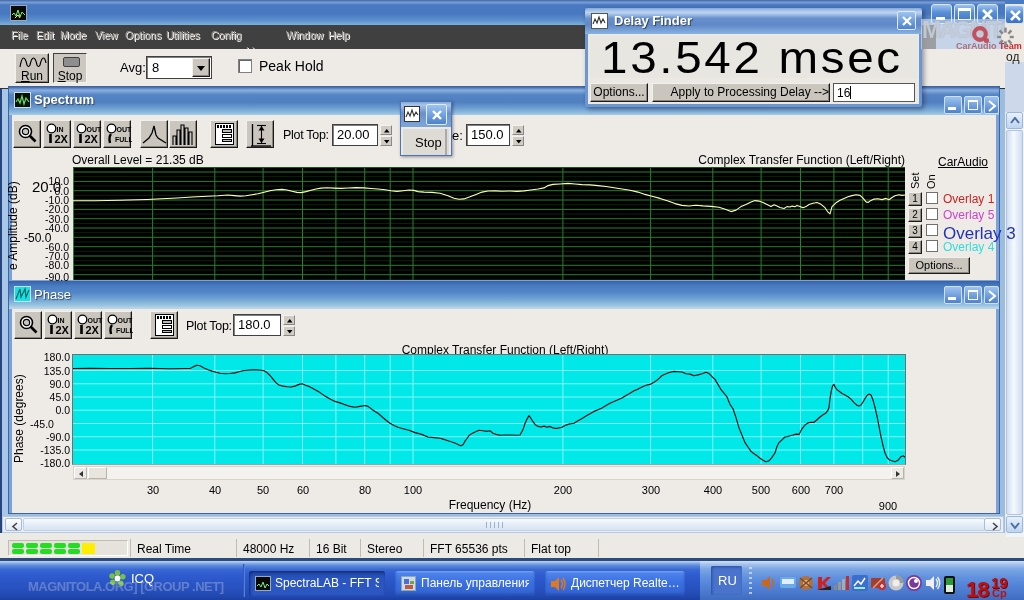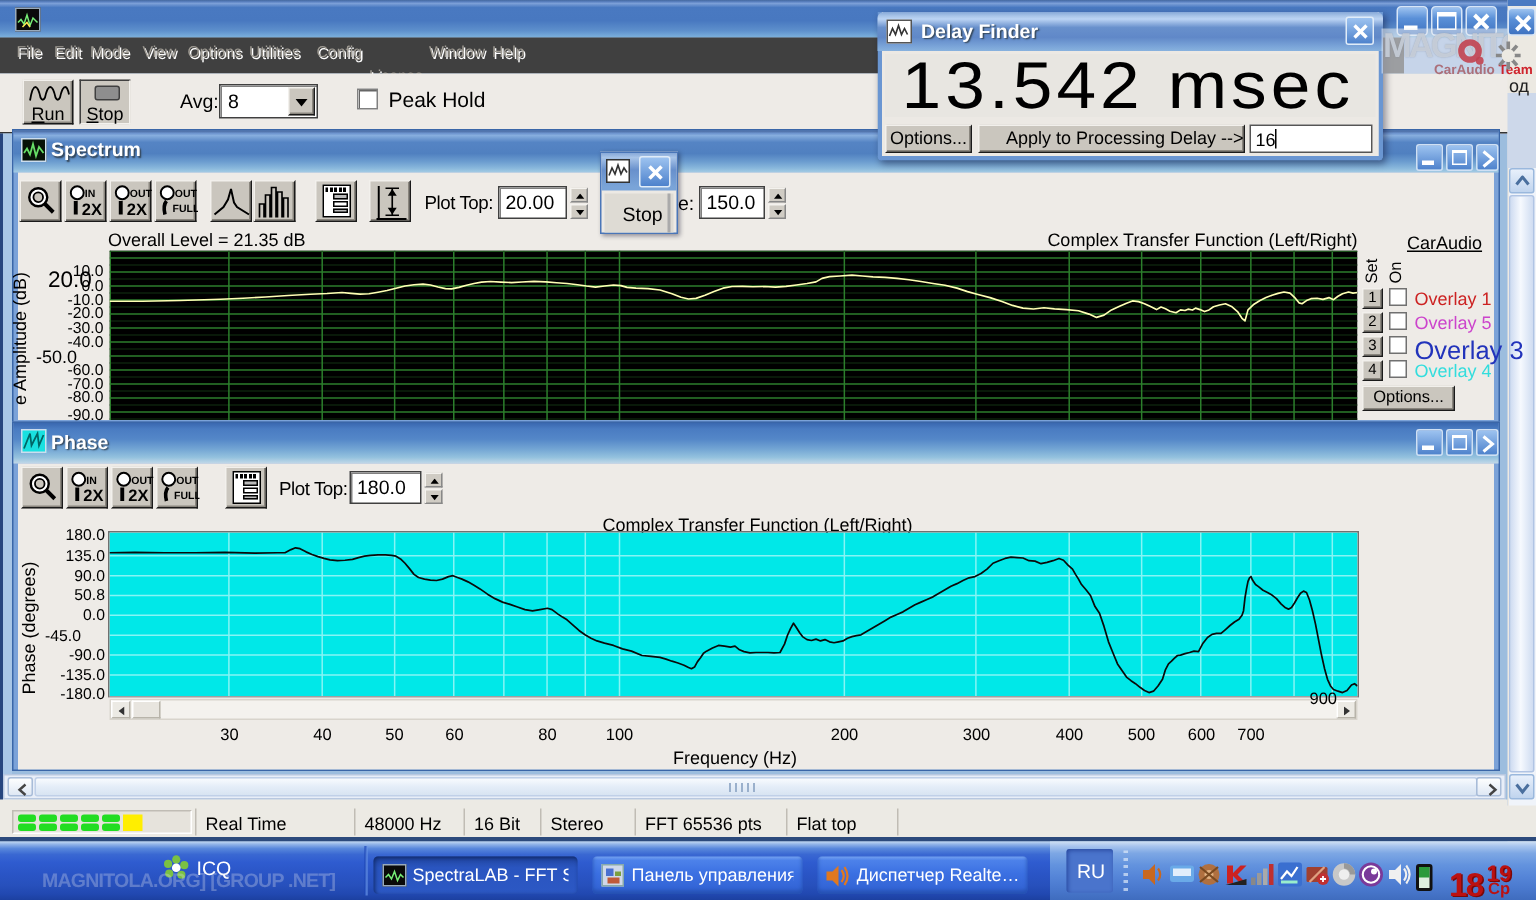--- a/index.html
+++ b/index.html
@@ -288,21 +288,21 @@
 <div class="abs" style="left:943px;top:224px;font-size:17px;color:#2233bb;">Overlay 3</div>
 <div class="abs btn3d" style="left:908px;top:240px;width:14px;height:14px;font-size:10px;text-align:center;line-height:12px;">4</div>
 <div class="abs" style="left:926px;top:240px;width:12px;height:12px;background:#fff;border:1px solid #707070;"></div>
 <div class="abs" style="left:943px;top:240px;font-size:12px;color:#33dddd;">Overlay 4</div>
 <div class="abs btn3d" style="left:908px;top:257px;width:62px;height:17px;font-size:11px;text-align:center;line-height:15px;">Options...</div>
 <div class="abs" style="left:8px;top:281px;width:992px;height:233px;background:#7ba2d8;border:1px solid #3a66a8;"></div>
 <div class="abs" style="left:9px;top:282px;width:990px;height:27px;background:linear-gradient(180deg,#3a68b0 0%,#4a7cc2 15%,#5487c8 40%,#74a6d4 65%,#94c2de 85%,#c2d8e8 100%);">
     <div class="abs" style="left:5px;top:4px;width:17px;height:16px;background:#19e0e0;border:1px solid #cde;"><svg width="15" height="14" viewBox="0 0 15 14">
         <polyline points="1,12 5,2 6,10 10,2 11,10 14,3" fill="none" stroke="#066" stroke-width="1.2"></polyline>
       </svg></div>
-    <div class="abs" style="left:25px;top:5px;font-size:13px;font-weight:bold;color:#fff;text-shadow:1px 1px 1px #345;">Phase</div>
+    <div class="abs" style="left:25px;top:5px;font-size:13px;font-weight:normal;color:#fff;text-shadow:1px 1px 1px #345;">Phase</div>
   </div>
 <div class="abs" style="left:944px;top:286px;width:18px;height:18px;background:linear-gradient(180deg,#9dc3f0,#4e82cc);border:1px solid #cfe0f4;border-radius:2px;">
     <div class="abs" style="left:3px;bottom:3px;width:8px;height:3px;background:#fff;"></div>
   </div>
 <div class="abs" style="left:964px;top:286px;width:18px;height:18px;background:linear-gradient(180deg,#9dc3f0,#4e82cc);border:1px solid #cfe0f4;border-radius:2px;">
     <div class="abs" style="left:3px;top:3px;right:3px;bottom:3px;border:1px solid #fff;border-top-width:2px;"></div>
   </div>
 <div class="abs" style="left:984px;top:286px;width:15px;height:18px;background:linear-gradient(180deg,#9dc3f0,#4e82cc);border:1px solid #cfe0f4;border-radius:2px;">
     <svg class="abs" style="left:2px;top:3px" width="10" height="12">
       <polyline points="2,1 8,6 2,11" fill="none" stroke="#fff" stroke-width="2"></polyline>
@@ -359,21 +359,21 @@
   </div>
 <div class="abs" style="left:283px;top:326px;width:12px;height:10px;background:#d0ccc4;border:1px solid #888;border-top-color:#f4f2ee;border-left-color:#f4f2ee;">
     <svg class="abs" style="left:2.5px;top:3px" width="6" height="4">
       <polygon points="0,0 5.5,0 2.75,3.5" fill="#000"></polygon>
     </svg>
   </div>
 <div class="abs" style="left:340px;top:343px;width:330px;text-align:center;font-size:12px;color:#000;">Complex Transfer Function (Left/Right)</div>
 <div class="abs" style="left:30px;top:351px;width:40px;text-align:right;font-size:10.5px;color:#000;">180.0</div>
 <div class="abs" style="left:30px;top:365px;width:40px;text-align:right;font-size:10.5px;color:#000;">135.0</div>
 <div class="abs" style="left:30px;top:378px;width:40px;text-align:right;font-size:10.5px;color:#000;">90.0</div>
-<div class="abs" style="left:30px;top:391px;width:40px;text-align:right;font-size:10.5px;color:#000;">50.8</div>
+<div class="abs" style="left:30px;top:391px;width:40px;text-align:right;font-size:10.5px;color:#000;">45.0</div>
 <div class="abs" style="left:30px;top:404px;width:40px;text-align:right;font-size:10.5px;color:#000;">0.0</div>
 <div class="abs" style="left:30px;top:418px;width:40px;text-align:left;font-size:10.5px;color:#000;">-45.0</div>
 <div class="abs" style="left:30px;top:431px;width:40px;text-align:right;font-size:10.5px;color:#000;">-90.0</div>
 <div class="abs" style="left:30px;top:444px;width:40px;text-align:right;font-size:10.5px;color:#000;">-135.0</div>
 <div class="abs" style="left:30px;top:457px;width:40px;text-align:right;font-size:10.5px;color:#000;">-180.0</div>
 <div class="abs" style="left:12px;top:355px;width:16px;height:110px;overflow:hidden;">
     <div style="position:absolute;left:0px;top:108px;transform:rotate(-90deg);transform-origin:0 0;font-size:12px;white-space:nowrap;color:#000;">Phase (degrees)</div>
   </div>
 <div class="abs" style="left:72px;top:354px;border:1px solid #707070;border-bottom-color:#a0a0a0;">
     <svg width="832" height="109" viewBox="73 355.0 832 109.0" style="display:block">
@@ -422,21 +422,21 @@
 <div class="abs" style="left:248px;top:484px;width:30px;text-align:center;font-size:11px;color:#000;">50</div>
 <div class="abs" style="left:288px;top:484px;width:30px;text-align:center;font-size:11px;color:#000;">60</div>
 <div class="abs" style="left:350px;top:484px;width:30px;text-align:center;font-size:11px;color:#000;">80</div>
 <div class="abs" style="left:398px;top:484px;width:30px;text-align:center;font-size:11px;color:#000;">100</div>
 <div class="abs" style="left:548px;top:484px;width:30px;text-align:center;font-size:11px;color:#000;">200</div>
 <div class="abs" style="left:636px;top:484px;width:30px;text-align:center;font-size:11px;color:#000;">300</div>
 <div class="abs" style="left:698px;top:484px;width:30px;text-align:center;font-size:11px;color:#000;">400</div>
 <div class="abs" style="left:746px;top:484px;width:30px;text-align:center;font-size:11px;color:#000;">500</div>
 <div class="abs" style="left:786px;top:484px;width:30px;text-align:center;font-size:11px;color:#000;">600</div>
 <div class="abs" style="left:819px;top:484px;width:30px;text-align:center;font-size:11px;color:#000;">700</div>
-<div class="abs" style="left:873px;top:460px;width:30px;text-align:left;font-size:11px;color:#000;">900</div>
+<div class="abs" style="left:873px;top:500px;width:30px;text-align:center;font-size:11px;color:#000;">900</div>
 <div class="abs" style="left:430px;top:498px;width:120px;text-align:center;font-size:12px;color:#000;">Frequency (Hz)</div>
 <div class="abs" style="left:2px;top:516px;width:1002px;height:17px;background:#e8eef8;border:1px solid #b8c8e0;">
     <div class="abs" style="left:2px;top:1px;width:17px;height:13px;background:linear-gradient(180deg,#fdfefe,#dfe8f4);border:1px solid #a8bcd8;border-radius:2px;">
       <svg class="abs" style="left:5px;top:3px" width="8" height="9">
         <polyline points="6,1 2,4.5 6,8" fill="none" stroke="#444" stroke-width="1.6"></polyline>
       </svg>
     </div>
     <div class="abs" style="left:20px;top:1px;width:962px;height:13px;background:linear-gradient(180deg,#f8fbfe,#e4edf8 50%,#d8e4f2);border:1px solid #c0d0e8;border-radius:2px;">
       <div class="abs" style="left:462px;top:3px;width:18px;height:6px;background:repeating-linear-gradient(90deg,#9ab0cc 0,#9ab0cc 1.5px,transparent 1.5px,transparent 4px);"></div>
     </div>

